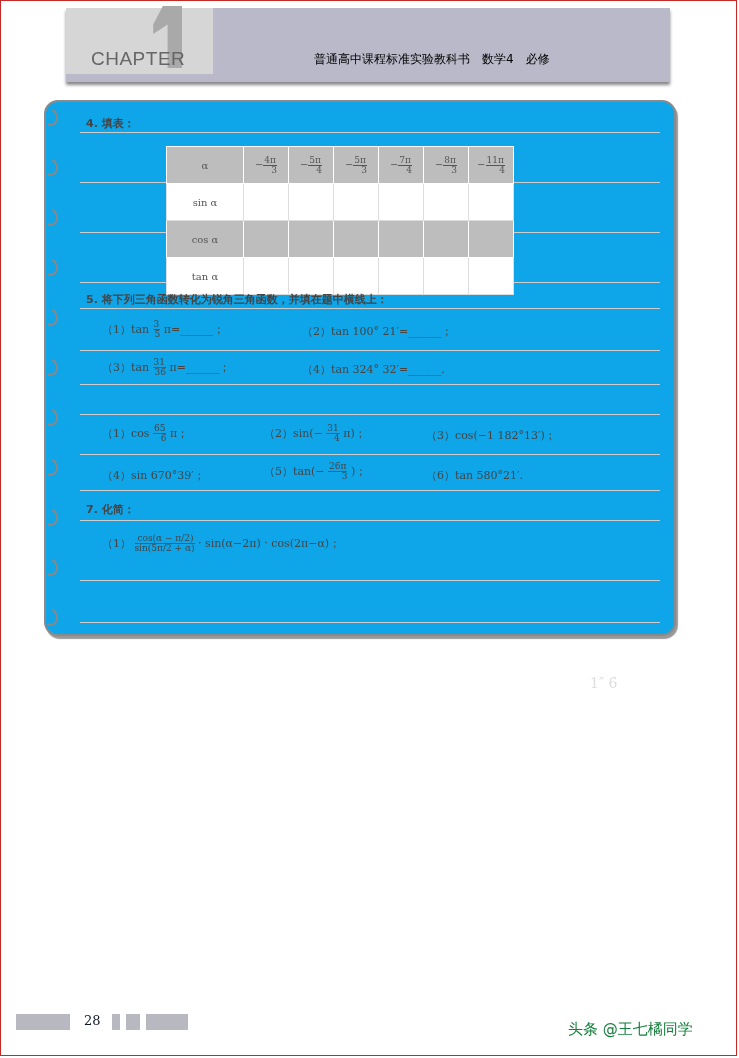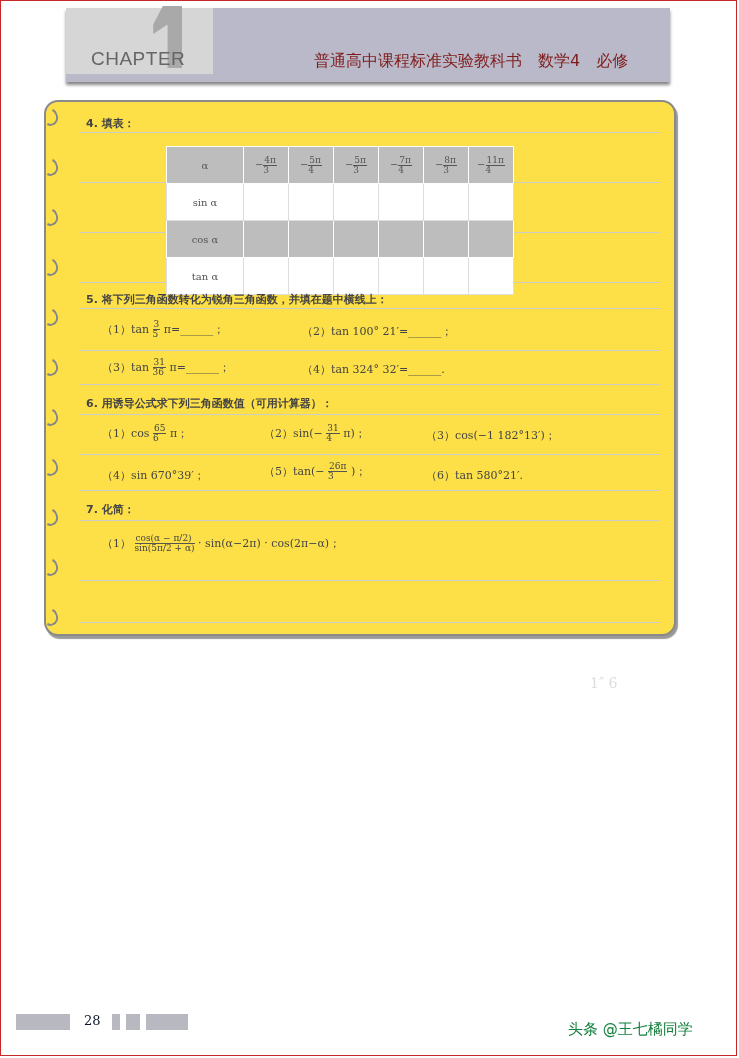--- a/index.html
+++ b/index.html
@@ -2,32 +2,32 @@
 <html><head>
 <meta charset="utf-8">
 <style>
   html,body{margin:0;padding:0;}
   body{width:739px;height:1058px;background:#fff;position:relative;overflow:hidden;font-family:"DejaVu Serif","Liberation Serif",serif;color:#333;}
   .frame{position:absolute;left:0;top:0;width:737px;height:1056px;border:1px solid #c62828;box-sizing:border-box;}
   .header{position:absolute;left:66px;top:8px;width:604px;height:74px;background:#b9b9c9;box-shadow:0 3px 3px #888;}
   .header .left{position:absolute;left:0;top:0;width:147px;height:66px;background:#d6d6d6;}
   .header .bignum{position:absolute;left:84px;top:-2px;width:32px;height:62px;background:#a9a9a9;clip-path:polygon(40% 0,100% 0,100% 100%,55% 100%,55% 30%,10% 45%,10% 30%);}
   .header .chapter{position:absolute;left:25px;top:40px;font-family:"Liberation Sans",sans-serif;font-size:19px;color:#666;letter-spacing:0.5px;}
-  .header .title{position:absolute;left:248px;top:43px;font-size:16px;color:#7f1d1d;font-family:"DejaVu Sans",sans-serif;}
-  .note{position:absolute;left:44px;top:100px;width:628px;height:532px;border:2px solid #8a8a8a;border-radius:14px;box-shadow:2px 3px 1px #999;background:#fde047;}
+  .header .title{position:absolute;left:248px;top:43px;font-size:12px;color:#000000;font-family:"DejaVu Sans",sans-serif;}
+  .note{position:absolute;left:44px;top:100px;width:628px;height:532px;border:2px solid #8a8a8a;border-radius:14px;box-shadow:2px 3px 1px #999;background:#0ea5e9;}
   .ring{position:absolute;left:-4px;width:12px;height:14px;border-radius:50%;border:2px solid #888;border-left-color:transparent;border-top-color:transparent;transform:rotate(-20deg);}
   .ruled{position:absolute;left:34px;right:14px;height:1px;background:#ccc;}
   .txt{position:absolute;font-size:11px;color:#444;white-space:nowrap;}
   .heading{font-family:"DejaVu Sans",sans-serif;font-weight:bold;font-size:11px;}
   table.fill{position:absolute;left:120px;top:44px;border-collapse:collapse;font-size:10px;color:#555;}
   table.fill td{border:1px solid #fff;width:44px;height:36px;text-align:center;padding:0;}
   table.fill td.lbl{width:76px;}
   table.fill tr.dark td{background:#bdbdbd;}
   table.fill tr.light td{background:#fff;border-color:#ddd;margin-top:30px;}
-  .frac{display:inline-block;vertical-align:middle;text-align:left;line-height:1;font-size:9px;}
+  .frac{display:inline-block;vertical-align:middle;text-align:right;line-height:1;font-size:9px;}
   .frac span{display:block;}
   .frac span.num{border-bottom:1px solid #555;padding:0 1px;}
   .pagebar{position:absolute;top:1014px;height:16px;background:#b8b8c0;}
   .pagenum{position:absolute;left:84px;top:1013px;font-size:13px;color:#0f172a;}
   .watermark{position:absolute;left:568px;top:1020px;font-family:"DejaVu Sans",sans-serif;font-size:15px;color:#15803d;}
   .faint{position:absolute;left:590px;top:675px;font-size:14px;color:#ddd;}
 </style>
 </head>
 <body>
 
@@ -117,21 +117,20 @@
     <span>π=______；</span>
   </div>
   <div class="txt" style="left:256px;top:222px">（2）tan 100° 21′=______；</div>
   <div class="txt" style="left:56px;top:256px">
     <span>（3）tan</span>
     <span class="frac"><span class="num">31</span><span>36</span></span>
     <span>π=______；</span>
   </div>
   <div class="txt" style="left:256px;top:260px">（4）tan 324° 32′=______.</div>
 
-  <div class="txt heading" style="left:40px;top:294px">6. 用诱导公式求下列三角函数值（可用计算器）：</div>
   <div class="txt" style="left:56px;top:322px">
     <span>（1）cos</span>
     <span class="frac"><span class="num">65</span><span>6</span></span>
     <span>π；</span>
   </div>
   <div class="txt" style="left:218px;top:322px">
     <span>（2）sin(−</span>
     <span class="frac"><span class="num">31</span><span>4</span></span>
     <span>π)；</span>
   </div>

